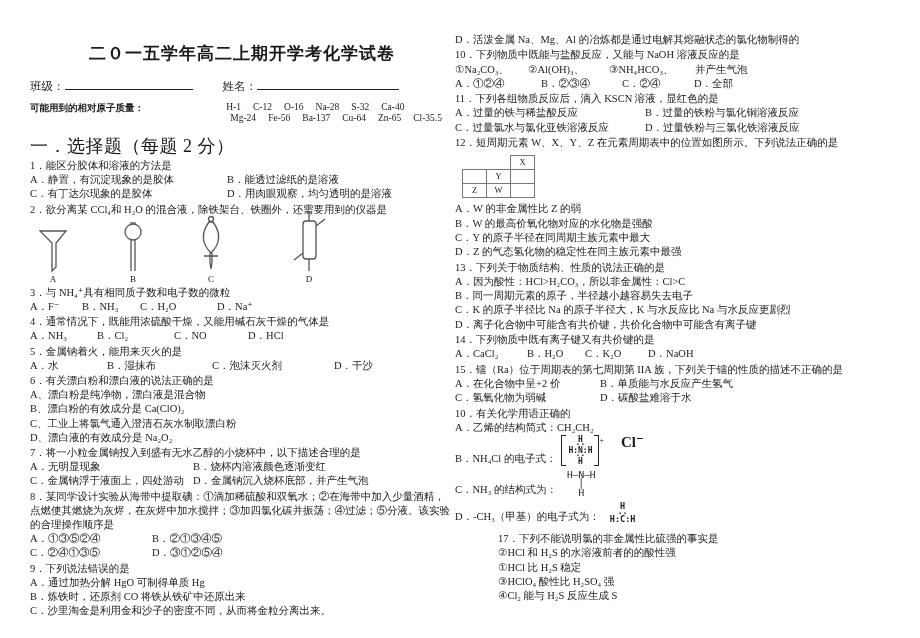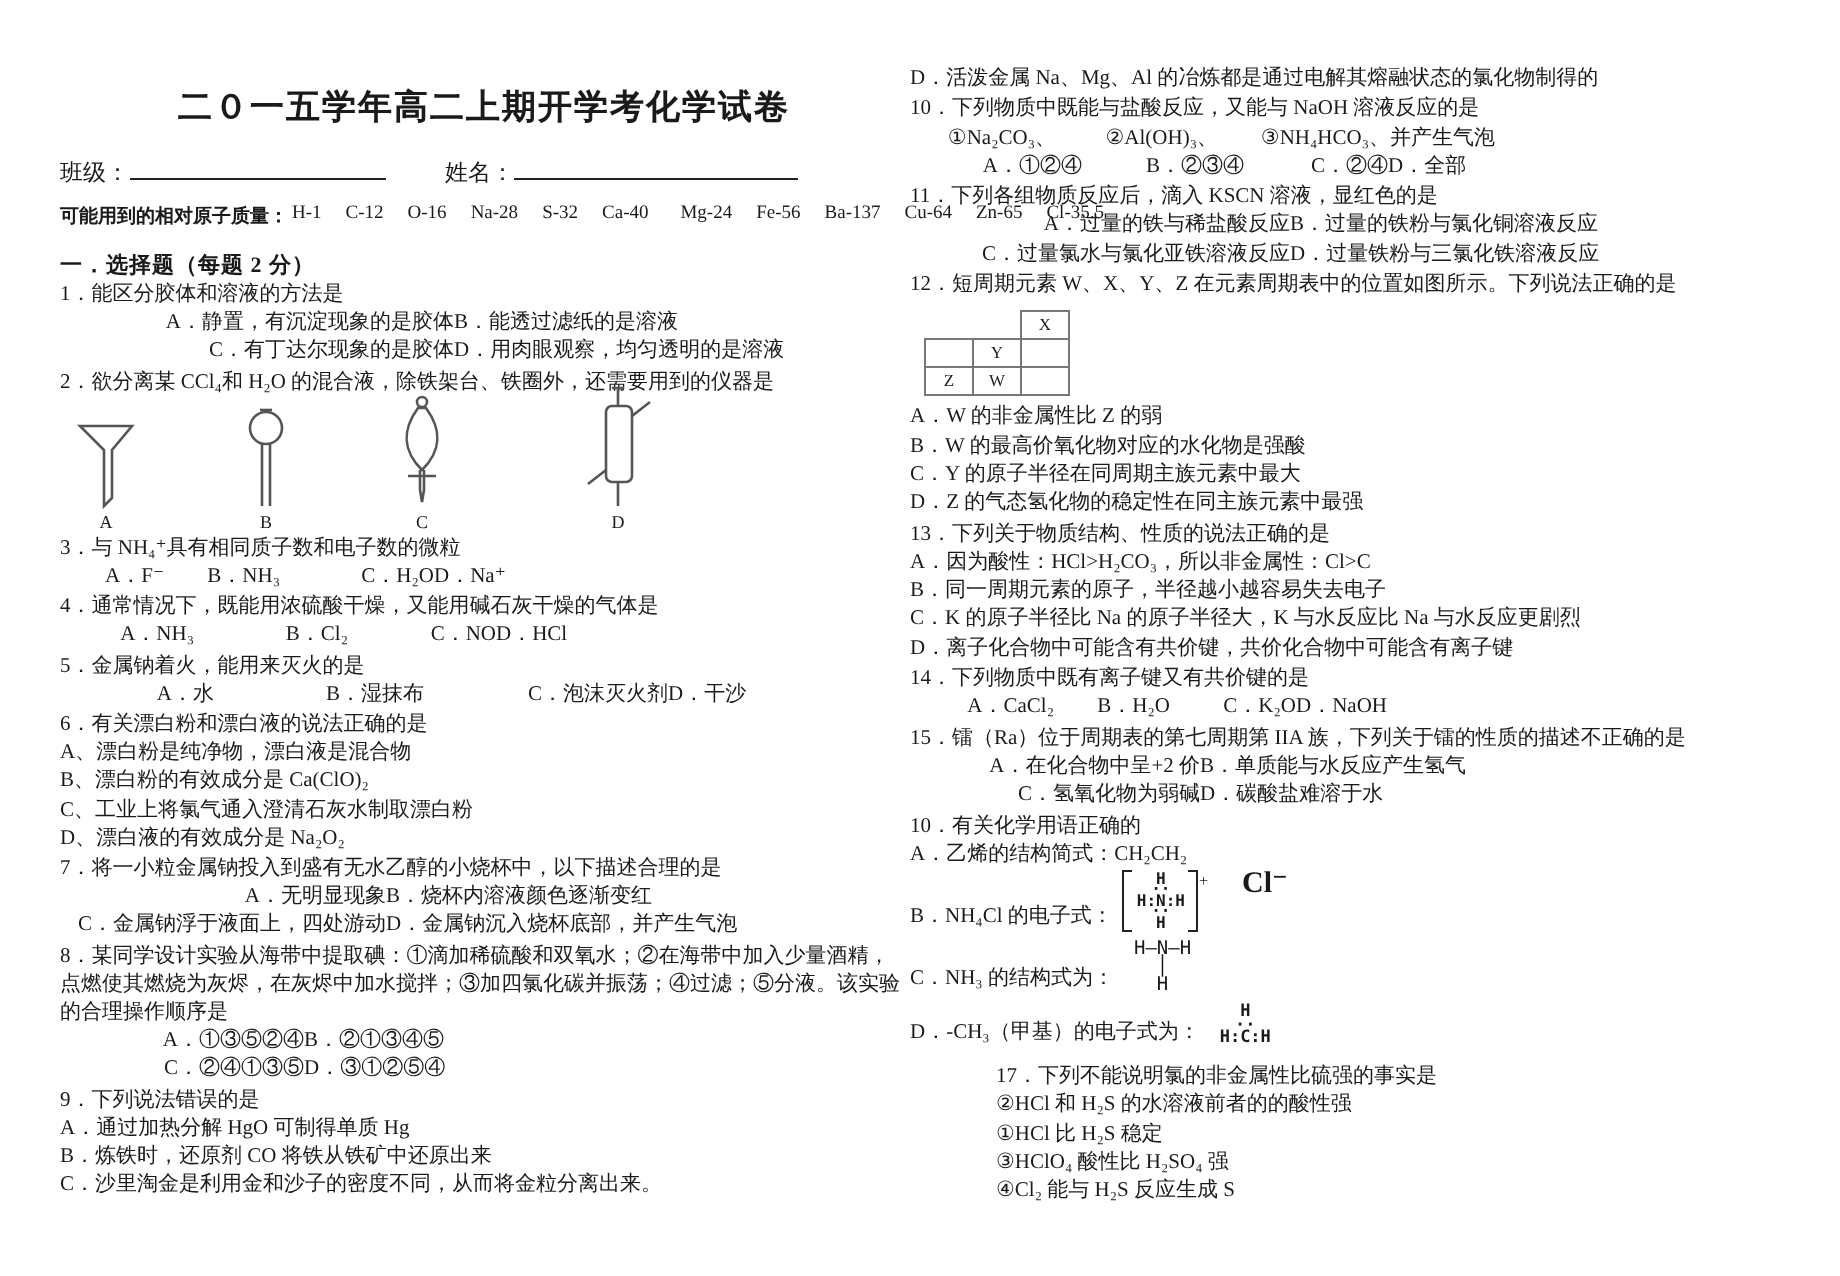--- a/index.html
+++ b/index.html
@@ -11,30 +11,30 @@
   .col-right{left:455px;top:33px;width:460px;}
 
   .title{margin-top:42px;text-align:center;font-size:17px;font-weight:bold;letter-spacing:1px;}
   .fillrow{margin-top:13px;font-size:11.5px;}
   .blank{display:inline-block;border-bottom:1px solid #222;height:11px;vertical-align:baseline;}
   .b1{width:128px;}
   .b2{width:142px;}
   .gap{margin-left:30px;}
   .masses{margin-top:8px;display:flex;align-items:flex-start;font-size:9.5px;justify-content:space-between;}
   .mlabel{font-weight:bold;white-space:nowrap;}
-  .mcol{display:flex;flex-direction:row;margin-left:2px;}
+  .mcol{display:flex;flex-direction:column;margin-left:2px;}
   .mrow{display:flex;line-height:11px;}
   .mrow span{margin-right:12px;white-space:nowrap;}
   .mrow2{margin-left:4px;}
-  .sec-heading{margin-top:10px;font-size:11px;font-weight:bold;letter-spacing:0.5px;}
+  .sec-heading{margin-top:10px;font-size:18px;font-weight:normal;letter-spacing:0.5px;}
 
   .qblock{margin-top:1px;}
   .qt,.oline,.orow,.subrow{font-size:10.5px;line-height:14.2px;}
   .col-right .qt,.col-right .oline,.col-right .orow,.col-right .subrow{line-height:14.3px;}
-  .orow,.subrow{display:flex;text-align:right;}
+  .orow,.subrow{display:flex;}
   .oc{white-space:nowrap;}
 
   .figrow{display:flex;align-items:flex-end;height:64px;margin:3px 0 2px 2px;}
   .fig{display:flex;flex-direction:column;align-items:center;}
   .fig svg{stroke:#555;fill:none;stroke-width:1.3;}
   .figlabel{font-size:9px;line-height:10px;margin-top:1px;}
 
   .ptable{display:table;border-collapse:collapse;margin:5px 0 4px 7px;}
   .prow{display:table-row;}
   .pcell{display:table-cell;width:23px;height:13px;border:1px solid #777;

